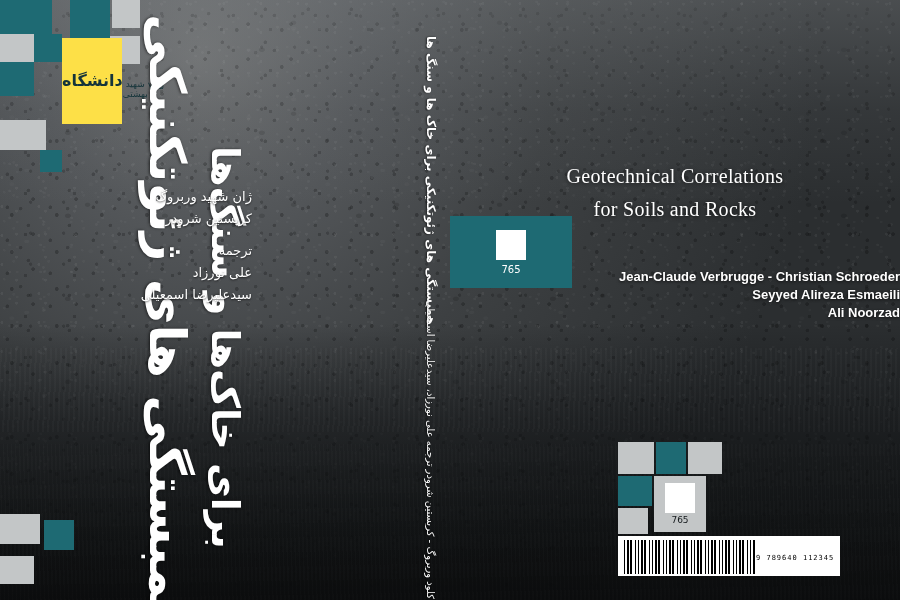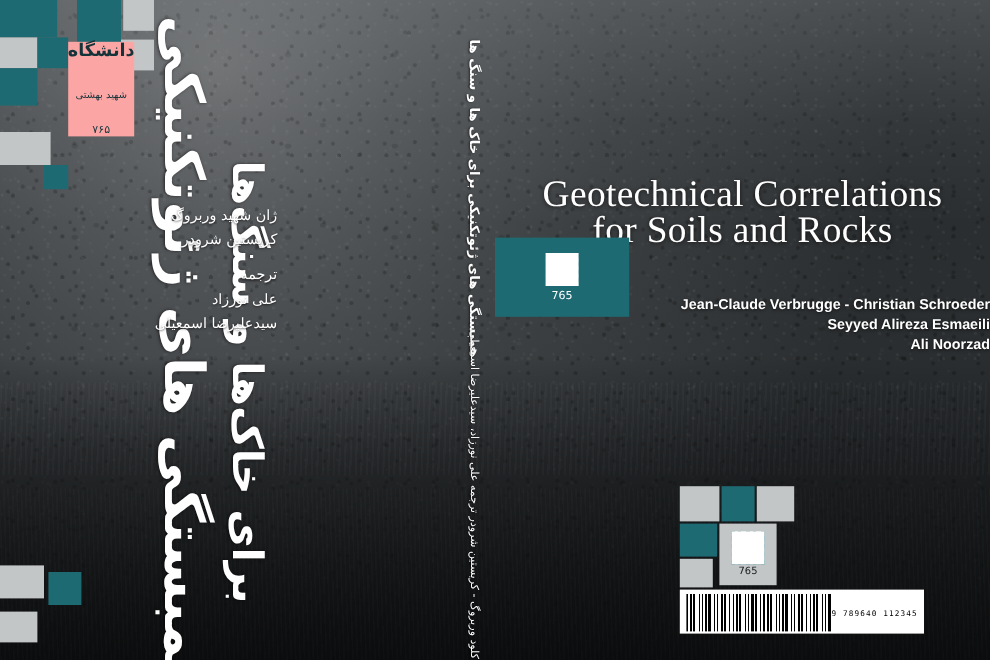--- a/index.html
+++ b/index.html
@@ -91,25 +91,25 @@
 
   
   .mosaic { position: absolute; }
   .sq { position: absolute; }
   .sq.teal { background: #1e6a73; }
   .sq.gray { background: #c3c6c7; }
 
   
   .logo-box {
     position: absolute;
-    background: #fca5a5;
+    background: #fde047;
     display: flex;
     align-items: center;
     justify-content: space-between;
-    flex-direction: column;
+    flex-direction: row;
   }
   .logo-mark {
     font-family: "DejaVu Sans", sans-serif;
     color: #15343a;
     font-weight: bold;
     line-height: 1;
     text-align: center;
   }
   .logo-sub {
     font-family: "DejaVu Sans", sans-serif;
@@ -179,21 +179,21 @@
   }
 
   
   .front-title {
     position: absolute;
     left: 0; right: 0;
     top: 160px;
     text-align: center;
     color: #ffffff;
     font-family: "Liberation Serif", serif;
-    font-size: 34px;
+    font-size: 20px;
     line-height: 33px;
     letter-spacing: .3px;
     text-shadow: 0 1px 4px rgba(0,0,0,.65);
   }
   .front-emblem {
     position: absolute;
     left: 0px;
     top: 216px;
     width: 122px;
     height: 72px;

